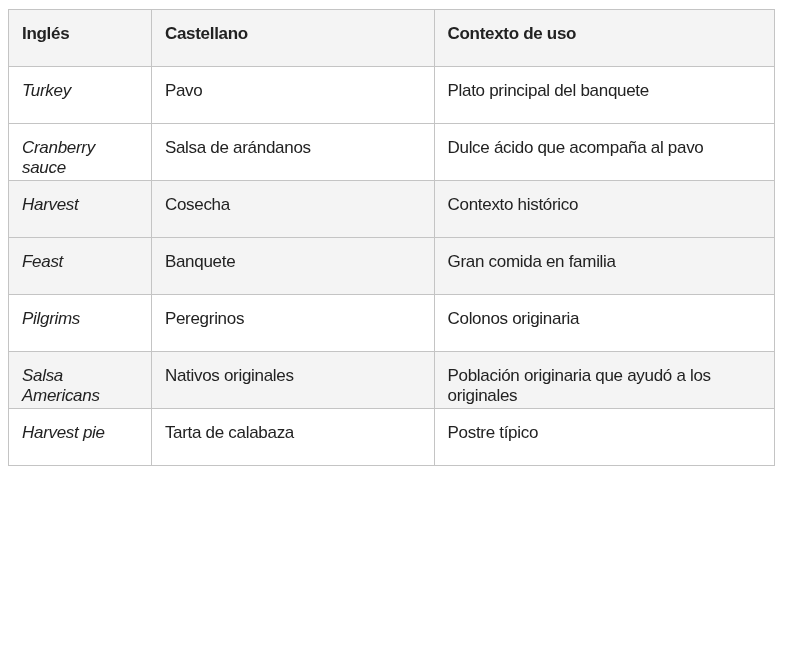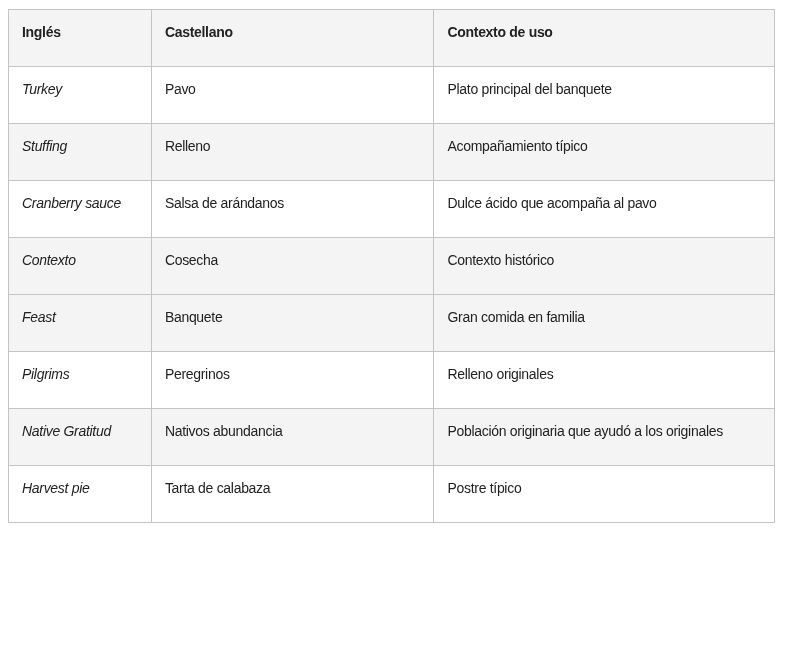--- a/index.html
+++ b/index.html
@@ -1,20 +1,20 @@
 <!DOCTYPE html>
 <html><head>
 <meta charset="utf-8">
 <style>
   html, body { margin: 0; padding: 0; background: #ffffff; }
   body { width: 785px; height: 657px; overflow: hidden; font-family: "Liberation Sans", sans-serif; color: #222222; }
   table {
     position: absolute; left: 8px; top: 9px;
     width: 767px; border-collapse: collapse;
-    font-size: 14px; letter-spacing: -0.3px;
+    font-size: 17px; letter-spacing: -0.3px;
   }
   th, td {
     border: 1px solid #c4c4c4;
     height: 57px; padding: 0 13px; vertical-align: top; text-align: left;
     box-sizing: border-box;
   }
   th { font-weight: bold; padding-top: 14px; background: #f4f4f4; color: #222; }
   td { padding-top: 14px; font-weight: normal; }
   td.en { font-style: italic; }
   tr.alt td { background: #f4f4f4; }
@@ -37,48 +37,43 @@
       <th>Castellano</th>
       <th>Contexto de uso</th>
     </tr>
   </thead>
   <tbody>
     <tr>
       <td class="en">Turkey</td>
       <td>Pavo</td>
       <td>Plato principal del banquete</td>
     </tr>
-    <tr class="alt">
-      <td class="en">Stuffing</td>
-      <td>Relleno</td>
-      <td>Acompañamiento típico</td>
-    </tr>
     <tr>
       <td class="en">Cranberry sauce</td>
       <td>Salsa de arándanos</td>
       <td>Dulce ácido que acompaña al pavo</td>
     </tr>
     <tr class="alt">
-      <td class="en">Contexto</td>
+      <td class="en">Harvest</td>
       <td>Cosecha</td>
       <td>Contexto histórico</td>
     </tr>
     <tr class="alt">
       <td class="en">Feast</td>
       <td>Banquete</td>
       <td>Gran comida en familia</td>
     </tr>
     <tr>
       <td class="en">Pilgrims</td>
       <td>Peregrinos</td>
-      <td>Relleno originales</td>
+      <td>Colonos originaria</td>
     </tr>
     <tr class="alt">
-      <td class="en">Native Gratitud</td>
-      <td>Nativos abundancia</td>
+      <td class="en">Salsa Americans</td>
+      <td>Nativos originales</td>
       <td>Población originaria que ayudó a los originales</td>
     </tr>
     <tr>
       <td class="en">Harvest pie</td>
       <td>Tarta de calabaza</td>
       <td>Postre típico</td>
     </tr>
   </tbody>
 </table>
 

